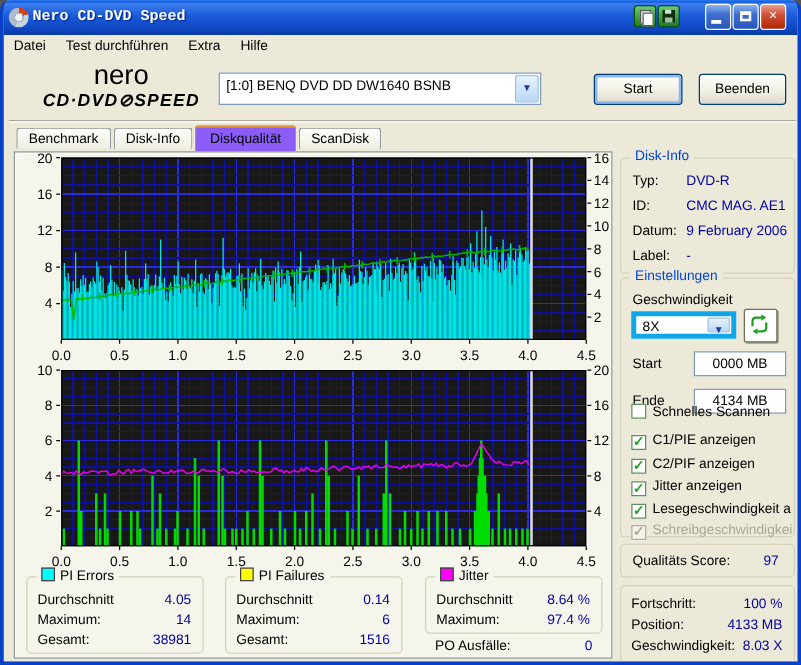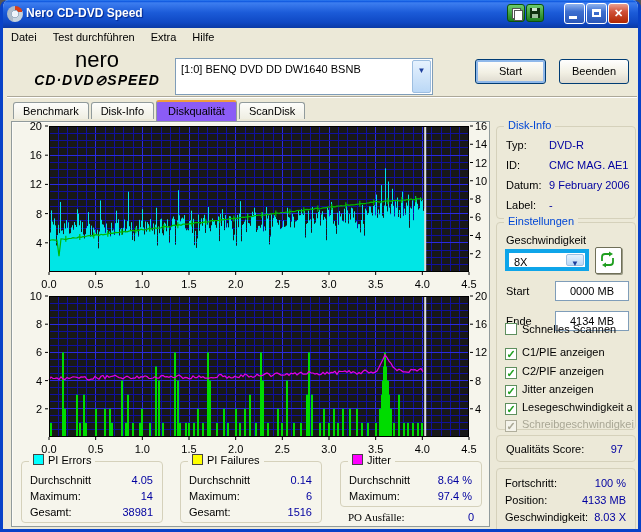--- a/index.html
+++ b/index.html
@@ -3,21 +3,21 @@
 <meta charset="utf-8">
 <style>
   html,body{margin:0;padding:0;background:#555;}
   #win{position:relative;width:641px;height:532px;background:#ECE9D8;
        font-family:"Liberation Sans",sans-serif;font-size:11px;color:#000;
        border-left:3px solid #0842C8;border-right:3px solid #0842C8;border-bottom:3px solid #0842C8;
        box-sizing:border-box;overflow:hidden;border-radius:8px 8px 0 0;}
   
   .titlebar{position:absolute;left:-3px;top:0;width:641px;height:28px;
     background:linear-gradient(180deg,#2E7BEF 0%,#1159E0 6%,#3D7EF0 10%,#1B5BD8 45%,#0F48C4 80%,#0A3AA6 100%);
-    border-radius:7px 7px 0 0;}
+    border-radius:7px 7px 0 0;font-family:Liberation Mono, monospace;}
   .apptitle{position:absolute;left:26px;top:6px;color:#fff;font-size:12px;font-weight:bold;
     text-shadow:1px 1px 1px #00268C;}
   .appicon{position:absolute;left:7px;top:6px;width:16px;height:16px;border-radius:50%;
     background:radial-gradient(circle at 50% 50%,#EEF4FA 0 3px,#9FB2C4 3px 4px,rgba(0,0,0,0) 4px),
                conic-gradient(#D84018 0 70deg,#C8D4DE 70deg 200deg,#AEBBC8 200deg 360deg);}
   .tb-btn{position:absolute;top:4px;width:18px;height:18px;border:1px solid #0A520A;border-radius:3px;
     background:linear-gradient(#6CCB6C,#1E7C1E);box-sizing:border-box;}
   .tb-btn .sheet{position:absolute;left:4px;top:3px;width:7px;height:9px;background:#fff;border:1px solid #555;}
   .tb-btn .sheet2{left:6px;top:5px;}
   .tb-btn .floppy{position:absolute;left:3px;top:3px;width:10px;height:10px;background:#10300F;}
@@ -30,21 +30,21 @@
   .win-btn.min:after{content:"";position:absolute;left:4px;bottom:4px;width:8px;height:3px;background:#fff;}
   .win-btn.max:after{content:"";position:absolute;left:5px;top:5px;width:9px;height:8px;
     border:2px solid #fff;border-top-width:3px;box-sizing:border-box;}
   
   .menubar{position:absolute;left:0;top:28px;width:100%;height:20px;}
   .menu-item{display:inline-block;padding:3px 8px 0 8px;height:17px;}
   
   .logo{position:absolute;left:14px;top:47px;width:160px;text-align:center;color:#000;}
   .logo .l1{font-size:22px;font-weight:normal;line-height:26px;letter-spacing:0px;}
   .logo .l2{font-size:14px;font-weight:bold;font-style:italic;letter-spacing:1px;line-height:14px;}
-  .combo{position:absolute;left:172px;top:58px;width:258px;height:37px;background:#fff;
+  .combo{position:absolute;left:172px;top:58px;width:258px;height:26px;background:#fff;
     border:1px solid #7F9DB9;box-sizing:border-box;}
   .combo .val{position:absolute;left:5px;top:4px;white-space:nowrap;}
   .combo .arrow{position:absolute;right:1px;top:1px;bottom:1px;width:17px;
     background:linear-gradient(#E6F2FE,#BBD8F6);border:1px solid #9DBEE0;border-radius:2px;
     color:#1C3E9C;font-size:8px;text-align:center;line-height:19px;}
   .xpbtn{position:absolute;top:59px;height:25px;border:1px solid #003C74;border-radius:3px;
     background:linear-gradient(#FEFEFE,#F2F0E4 55%,#DDD9CE);text-align:center;line-height:23px;
     box-sizing:border-box;}
   .xpbtn.default{box-shadow:inset 0 0 0 2px #8FB8EA;}
   .tb-sep{position:absolute;left:4px;top:96px;width:630px;height:0;
@@ -99,21 +99,21 @@
   #quality{left:493px;top:435px;width:140px;height:27px;}
   #quality .k{position:absolute;left:9px;top:7px;}
   #quality .v{position:absolute;right:12px;top:7px;color:#0000A0;}
   #progressbox{left:493px;top:468px;width:140px;height:72px;}
   
   .statbox{z-index:3;}
   .sb1{left:18px;top:461px;width:142px;height:62px;}
   .sb2{left:177px;top:461px;width:142px;height:62px;}
   .sb3{left:337px;top:461px;width:142px;height:46px;}
   .porow{position:absolute;left:345px;top:511px;width:128px;height:14px;z-index:3;}
-  .porow .k{position:absolute;left:0;font-family:Liberation Serif, serif;}
+  .porow .k{position:absolute;left:0;}
   .porow .v{position:absolute;right:2px;color:#0000A0;}
 </style>
 </head>
 <body>
 
 <div id="win">
 
   <div class="titlebar">
     <span class="appicon"></span>
     <span class="apptitle">Nero CD-DVD Speed</span>

